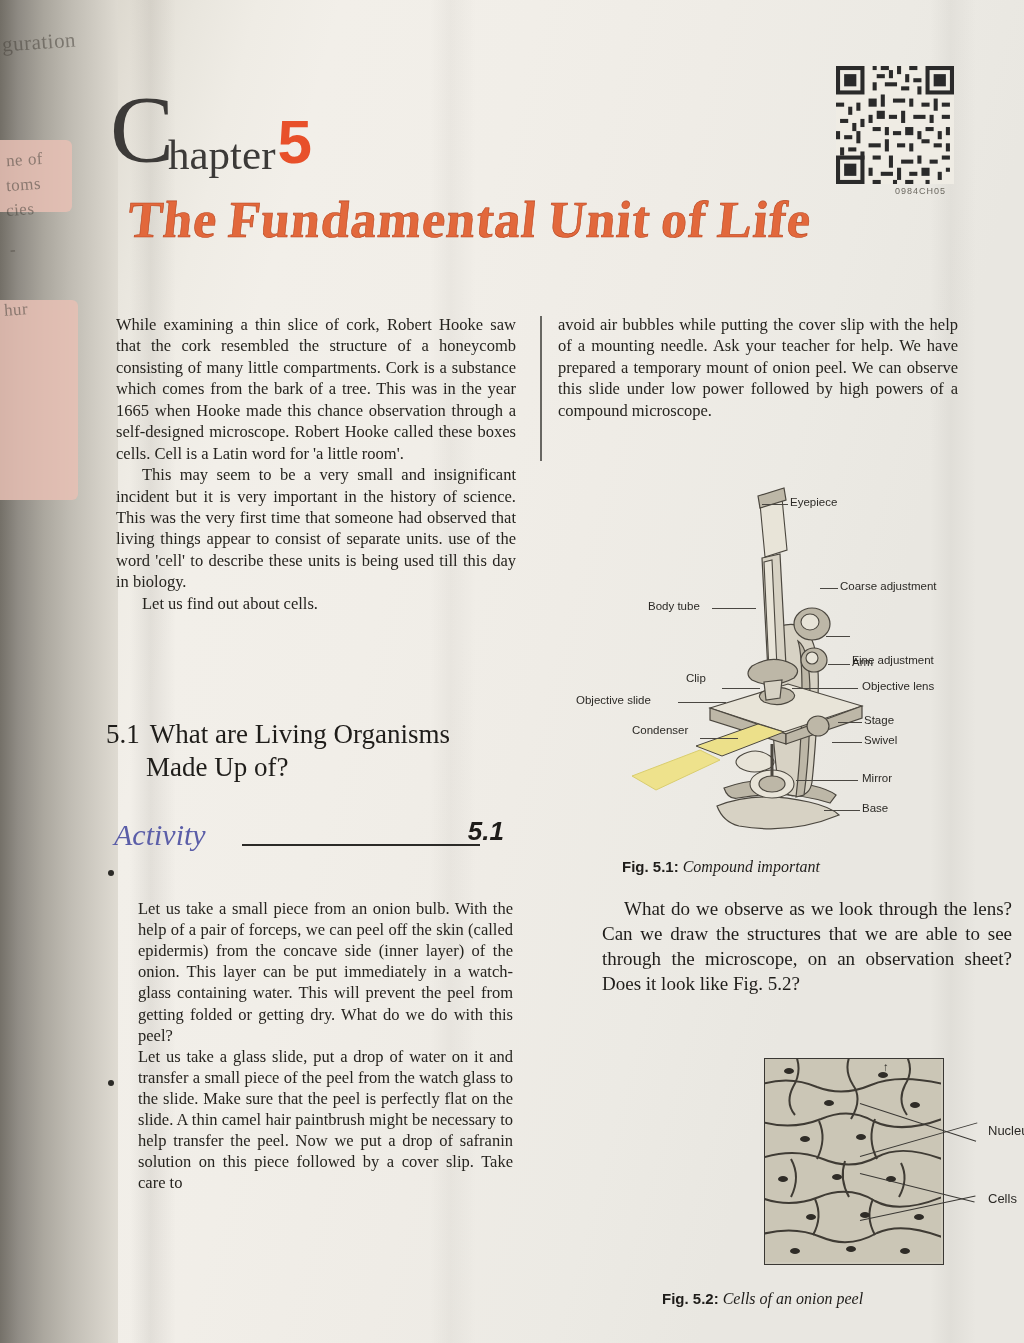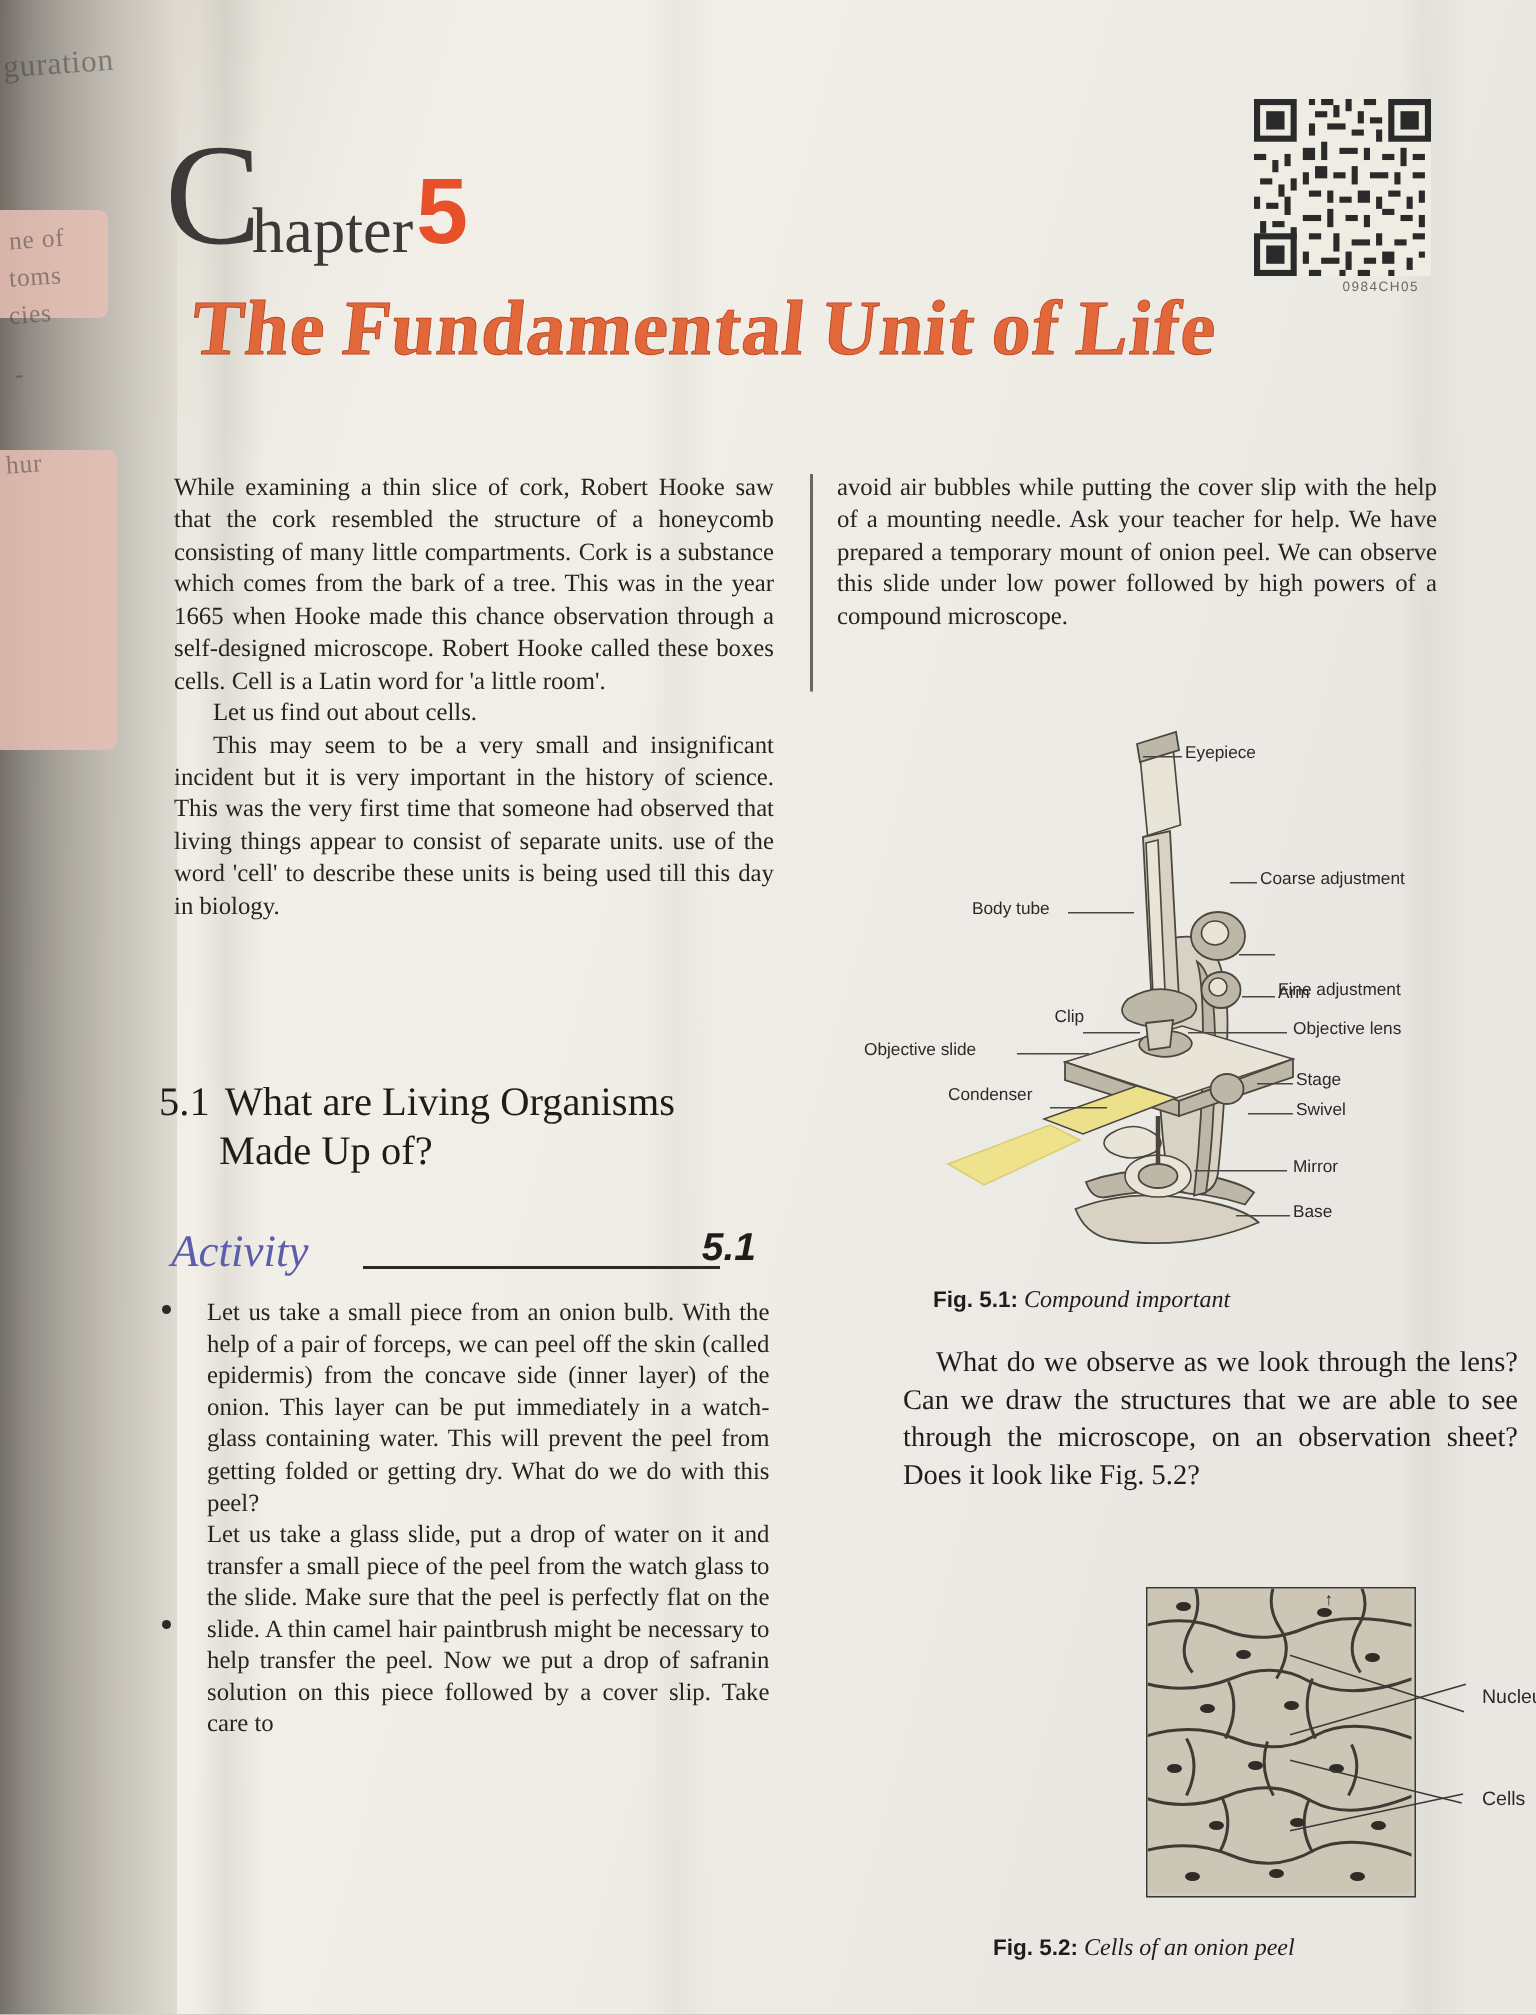--- a/index.html
+++ b/index.html
@@ -89,21 +89,21 @@
   }
   .activity-rule{
     position:absolute;left:128px;top:26px;width:238px;height:2px;background:#2b2a27;
   }
   .activity-num{
     position:absolute;right:30px;top:-2px;font-family:"Liberation Sans",sans-serif;
     font-weight:bold;font-style:italic;font-size:26px;color:#1f1d1a;
   }
   .bullet{position:absolute;left:16px;width:6px;height:6px;border-radius:50%;background:#2b2a27;}
   .act-body{
-    position:absolute;left:46px;top:806px;width:375px;font-size:16.5px;line-height:1.28;
+    position:absolute;left:46px;top:840px;width:375px;font-size:16.5px;line-height:1.28;
     color:#26241f;text-align:justify;
   }
   .act-body p{margin:0;text-indent:0;}
 
   
   #rtext2{
     position:absolute;left:466px;top:838px;width:410px;font-size:19px;line-height:1.32;
     color:#1f1d1a;text-align:justify;margin-left:44px;
   }
   #rtext2 p{margin:0;text-indent:22px;}
@@ -247,22 +247,22 @@
             <rect x="22" y="28" width="1" height="1"></rect>
         </g>
       </svg>
     </div>
     <div class="qr-caption">0984CH05</div>
 
     <div class="divider"></div>
 
     <div class="col" id="colL">
       <p class="noindent">While examining a thin slice of cork, Robert Hooke saw that the cork resembled the structure of a honeycomb consisting of many little compartments. Cork is a substance which comes from the bark of a tree. This was in the year 1665 when Hooke made this chance observation through a self-designed microscope. Robert Hooke called these boxes cells. Cell is a Latin word for 'a little room'.</p>
+      <p>This may seem to be a very small and insignificant incident but it is very important in the history of science. This was the very first time that someone had observed that living things appear to consist of separate units. use of the word 'cell' to describe these units is being used till this day in biology.</p>
       <p>Let us find out about cells.</p>
-      <p>This may seem to be a very small and insignificant incident but it is very important in the history of science. This was the very first time that someone had observed that living things appear to consist of separate units. use of the word 'cell' to describe these units is being used till this day in biology.</p>
     </div>
 
     <div class="col" id="colR">
       <p class="noindent">avoid air bubbles while putting the cover slip with the help of a mounting needle. Ask your teacher for help. We have prepared a temporary mount of onion peel. We can observe this slide under low power followed by high powers of a compound microscope.</p>
     </div>
 
     <div class="h-sec">
       <span class="num">5.1</span><span>What are Living Organisms</span>
       <span class="l2">Made Up of?</span>
     </div>
@@ -343,21 +343,21 @@
 
       <span class="lbl" style="left:250px;top:296px;">Mirror</span>
       <span class="leader" style="left:184px;top:304px;width:62px;"></span>
 
       <span class="lbl" style="left:250px;top:326px;">Base</span>
       <span class="leader" style="left:212px;top:334px;width:36px;"></span>
 
       <span class="lbl" style="left:36px;top:124px;">Body tube</span>
       <span class="leader" style="left:100px;top:132px;width:44px;"></span>
 
-      <span class="lbl" style="left:91px;top:196px;">Clip</span>
+      <span class="lbl" style="left:74px;top:196px;">Clip</span>
       <span class="leader" style="left:110px;top:212px;width:38px;"></span>
 
       <span class="lbl" style="left:-36px;top:218px;">Objective slide</span>
       <span class="leader" style="left:66px;top:226px;width:48px;"></span>
 
       <span class="lbl" style="left:20px;top:248px;">Condenser</span>
       <span class="leader" style="left:88px;top:262px;width:38px;"></span>
     </div>
 
     <div class="fig-cap" style="left:530px;top:800px;">

